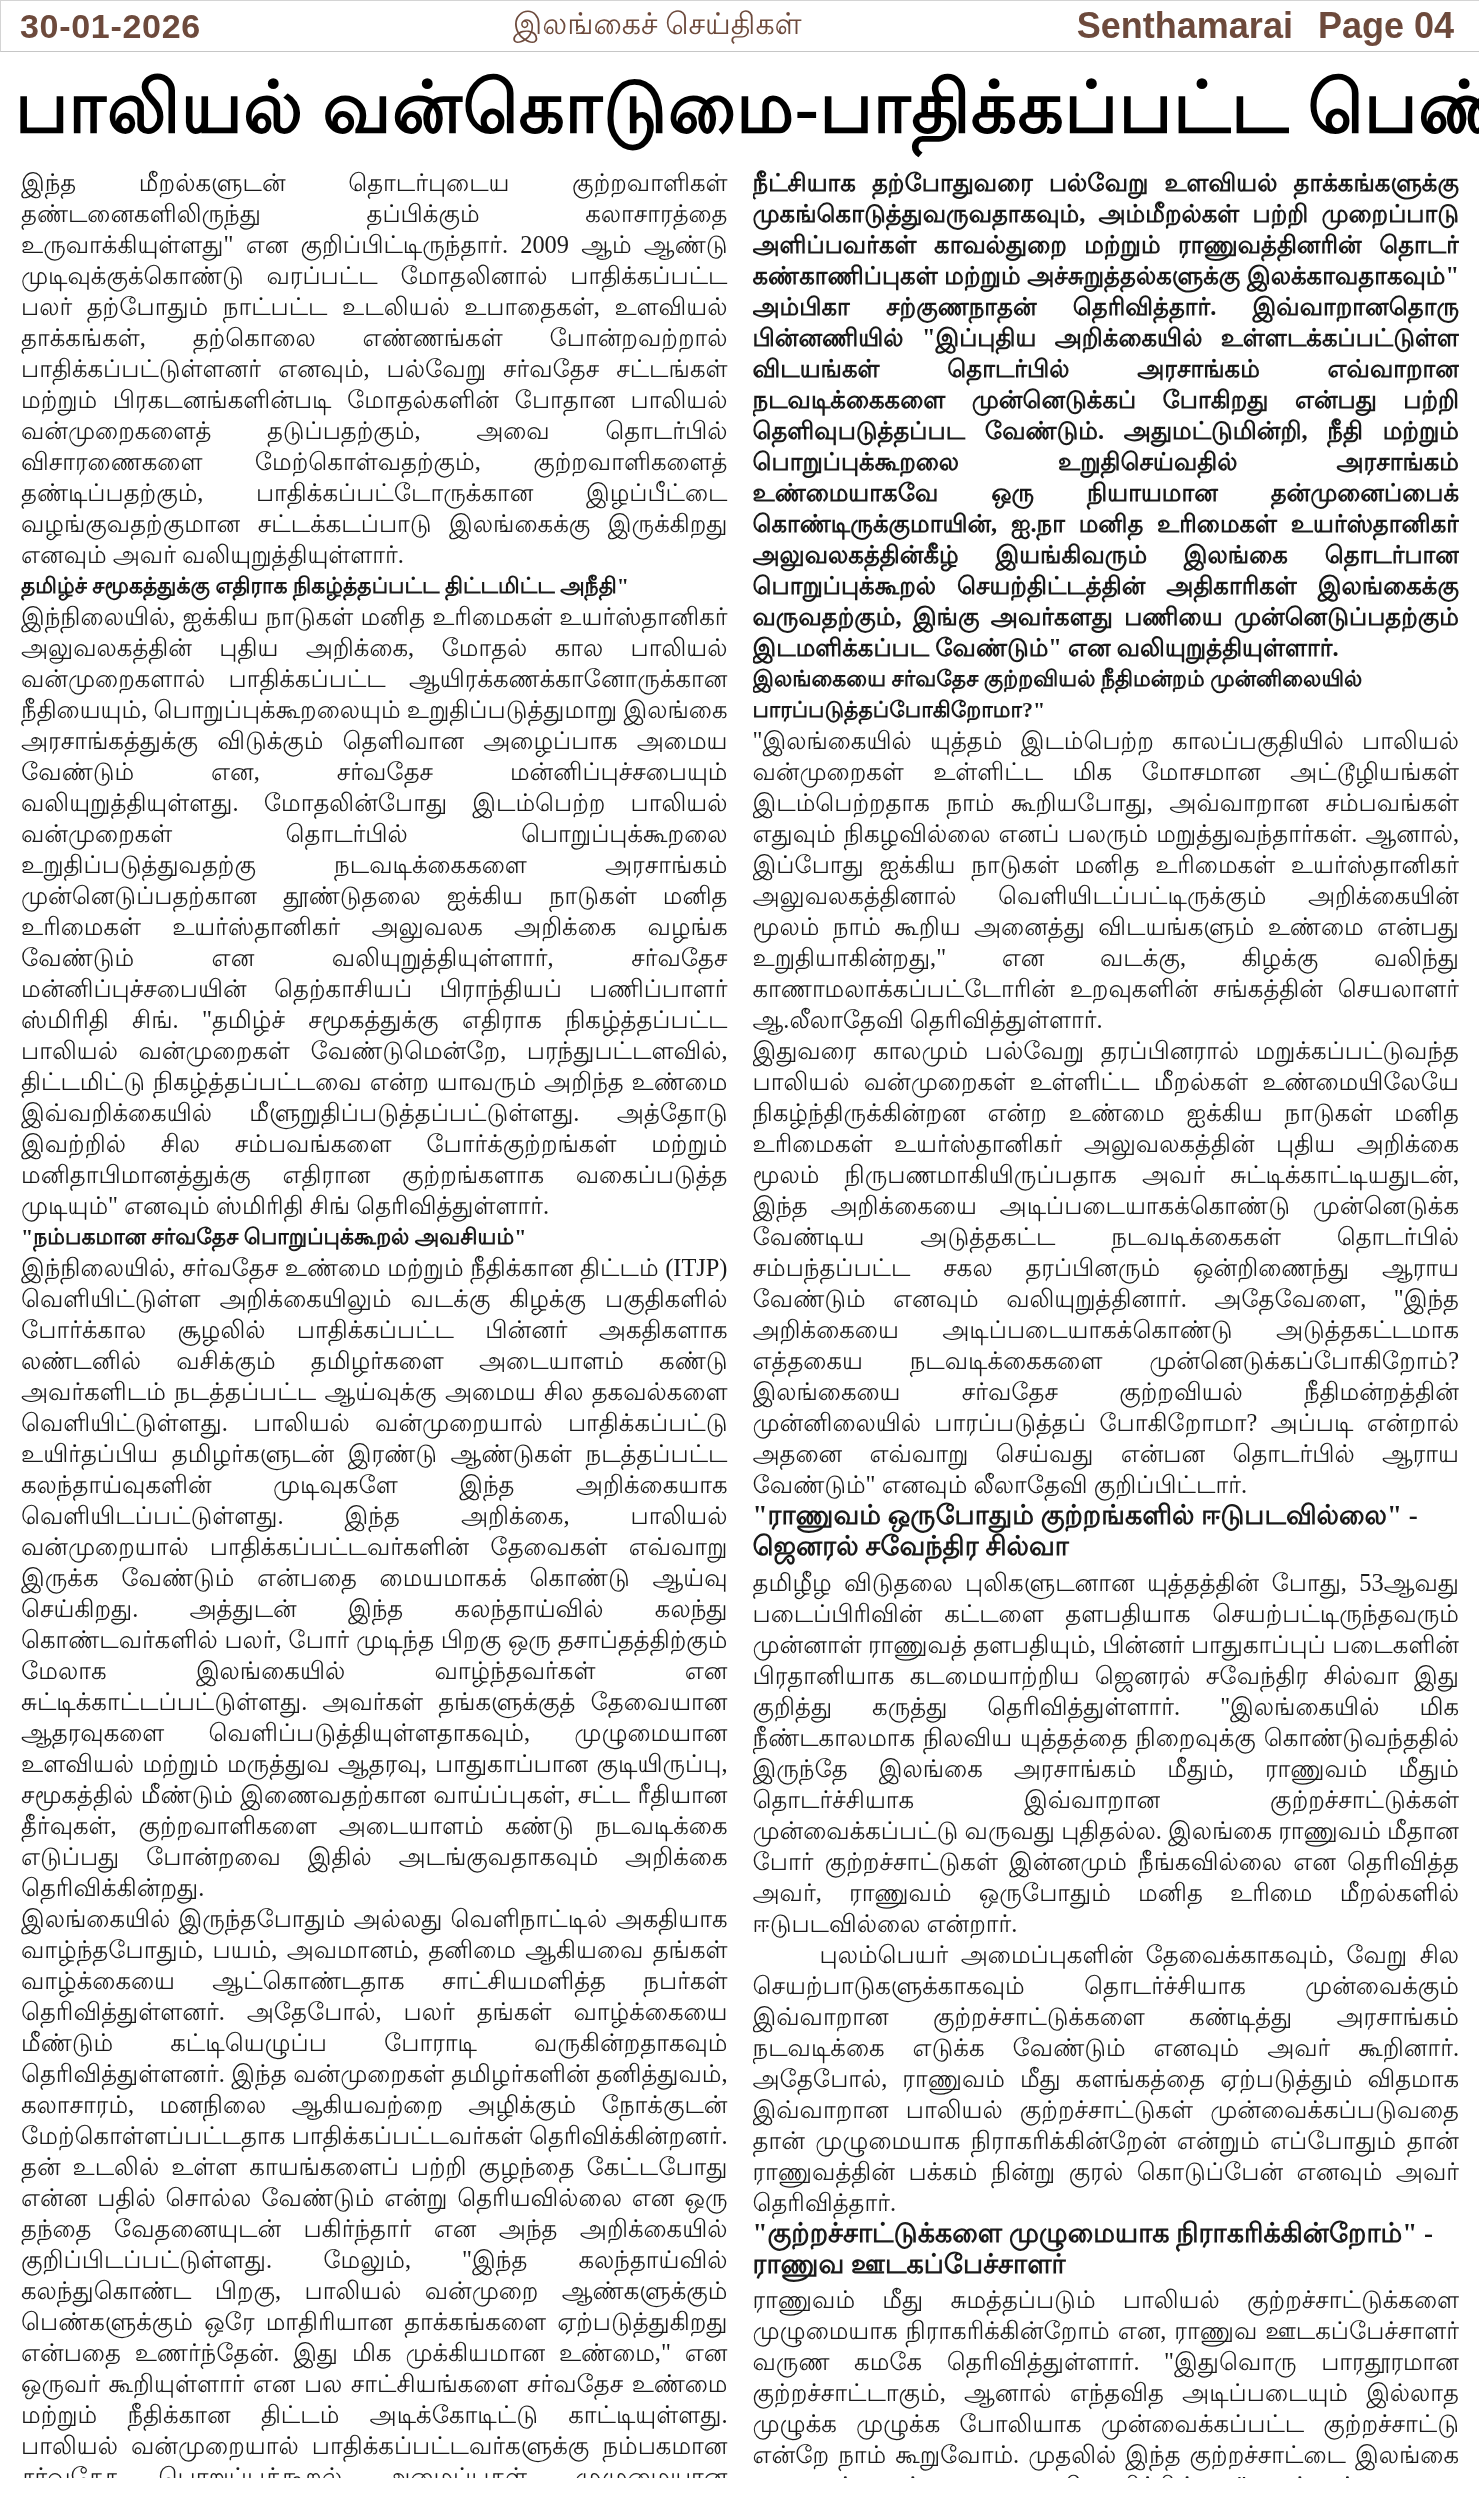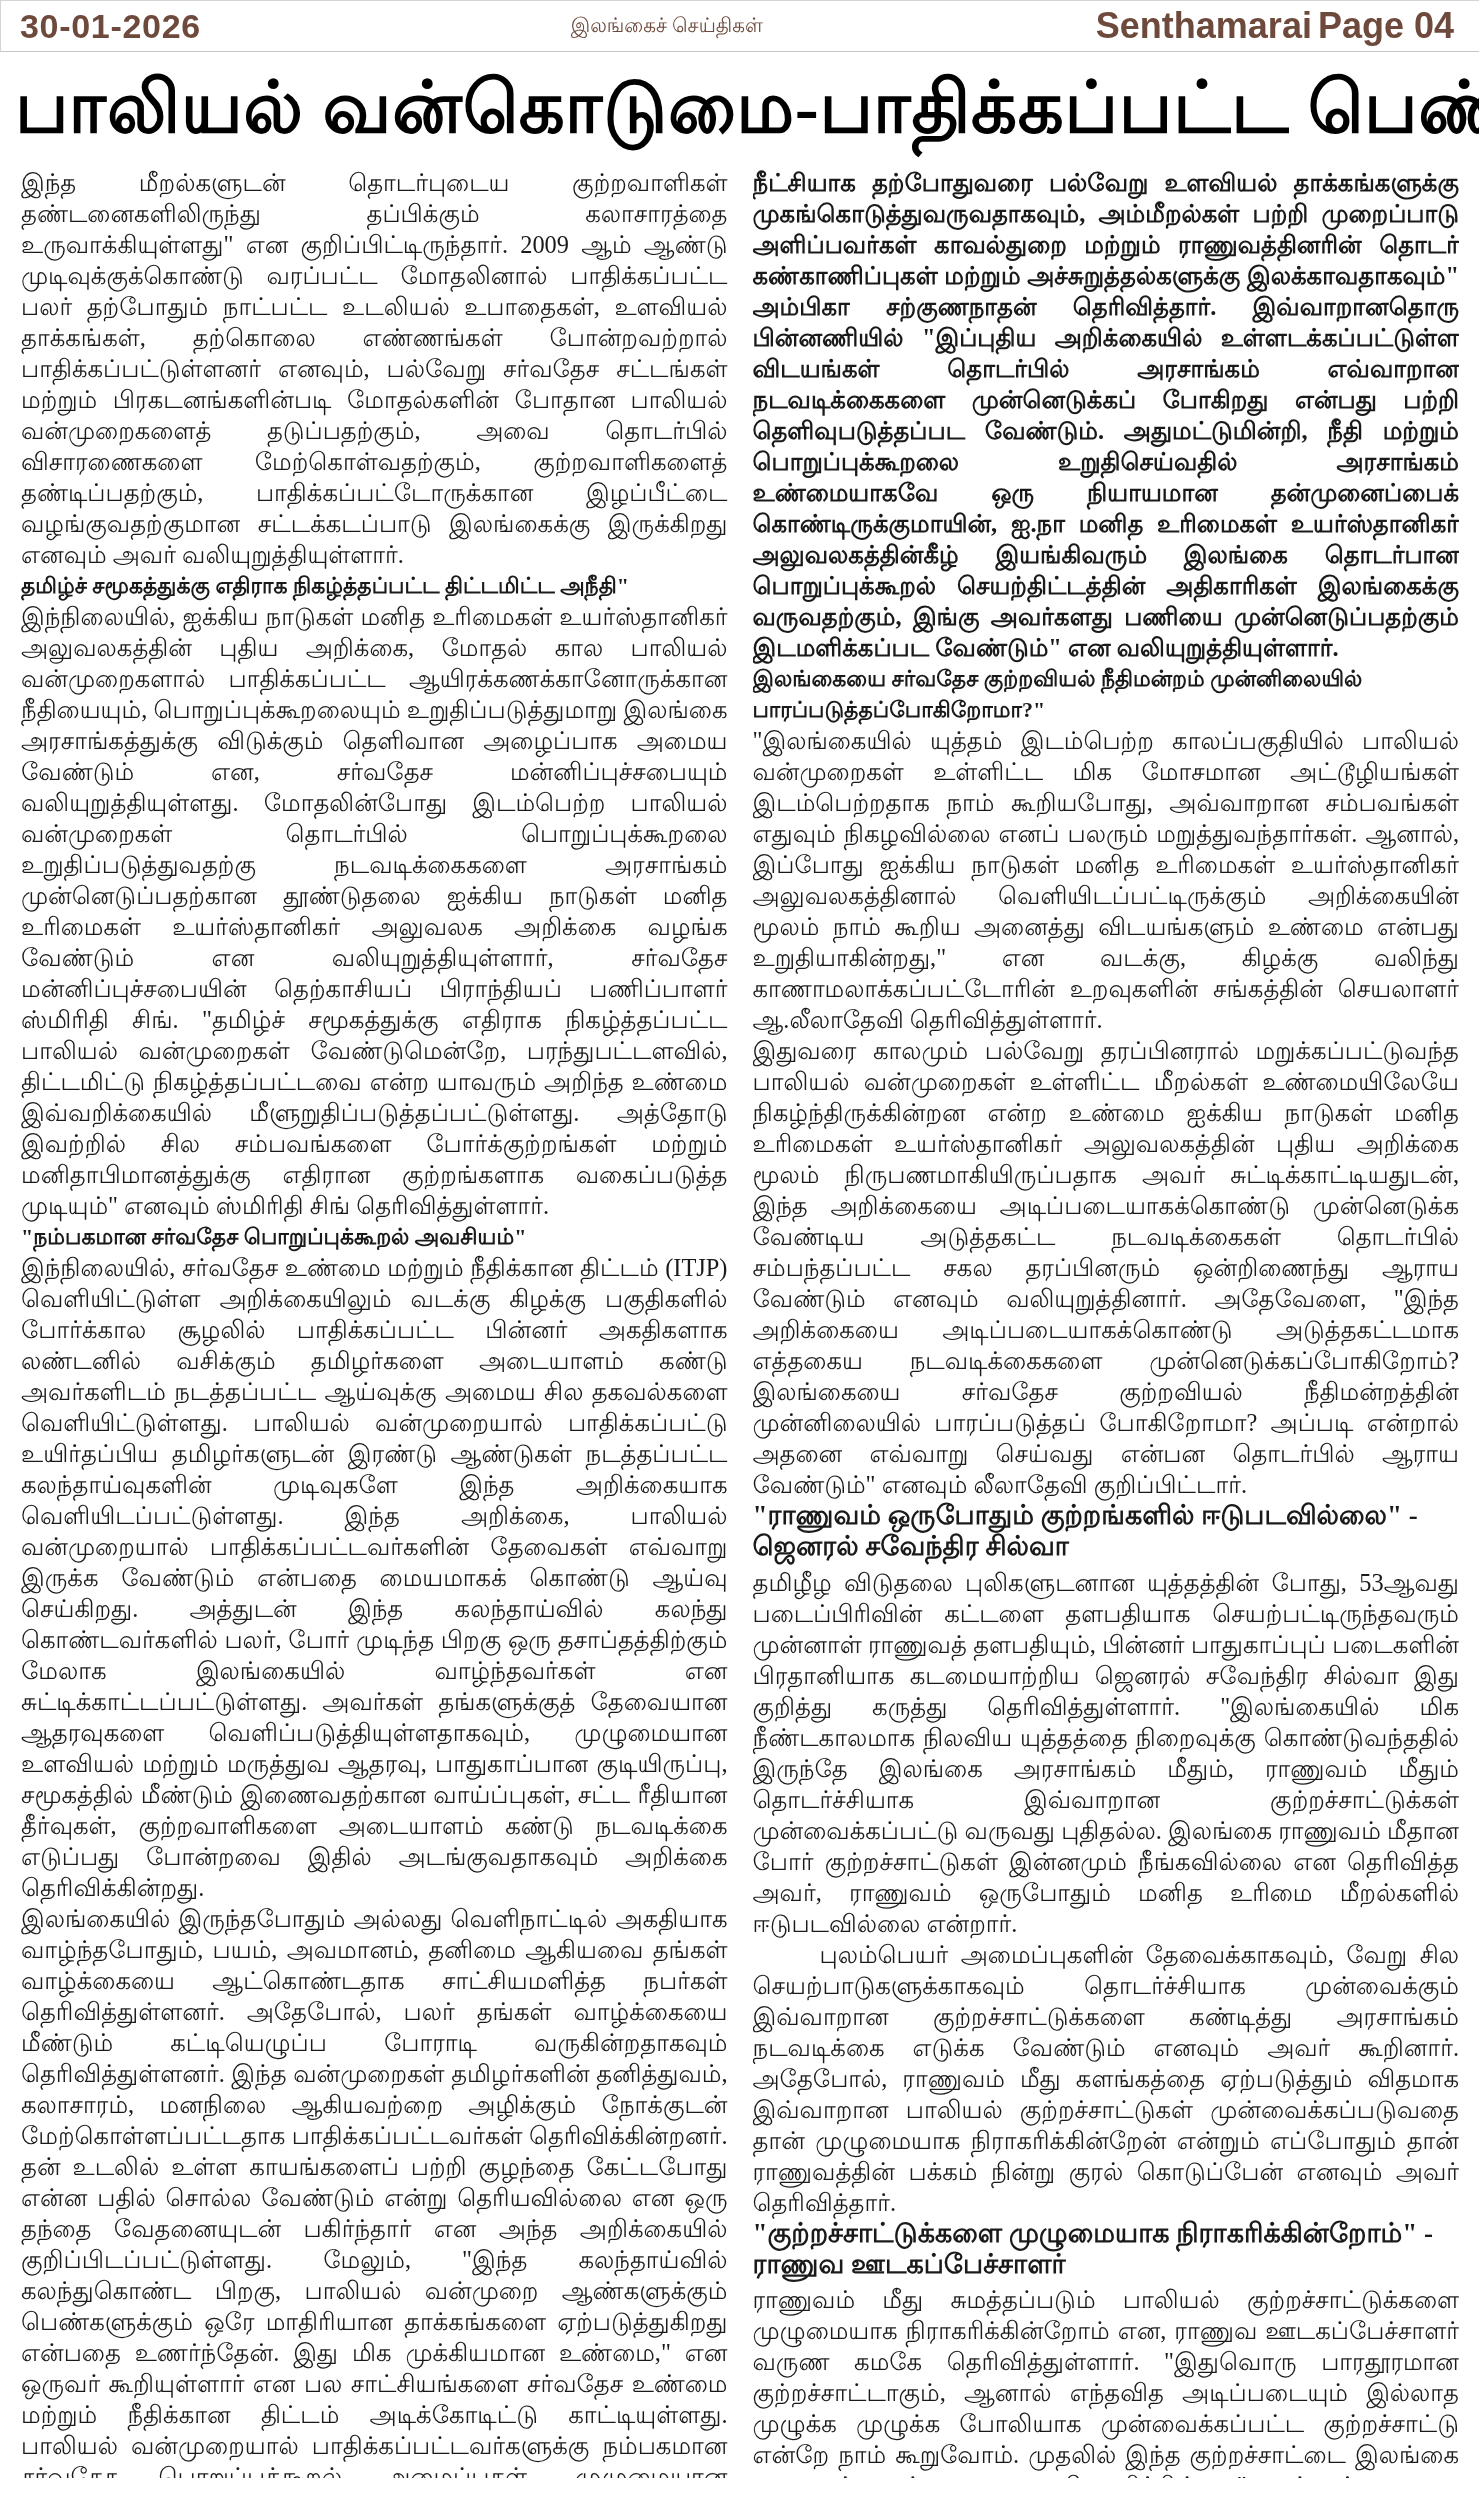--- a/index.html
+++ b/index.html
@@ -24,32 +24,32 @@
     background: #ffffff;
   }
   .header-date {
     font-family: "Liberation Sans", "DejaVu Sans", sans-serif;
     font-weight: bold;
     font-size: 34px;
     color: #6d4a3c;
     letter-spacing: 0.7px;
   }
   .header-section {
-    font-size: 20px;
+    font-size: 30px;
     color: #6d4a3c;
     font-weight: normal;
     margin-left: 37px;
   }
   .header-right {
     font-family: "Liberation Sans", "DejaVu Sans", sans-serif;
     font-weight: bold;
     font-size: 36px;
     color: #6d4a3c;
     display: flex;
-    gap: 6px;
+    gap: 25px;
   }
   
   .headline {
     margin: 19px 15px 7.4px 15px;
     text-align: center;
     font-size: 72px;
     line-height: 1.05;
     font-weight: bold;
     color: #000000;
     letter-spacing: 0.7px;

